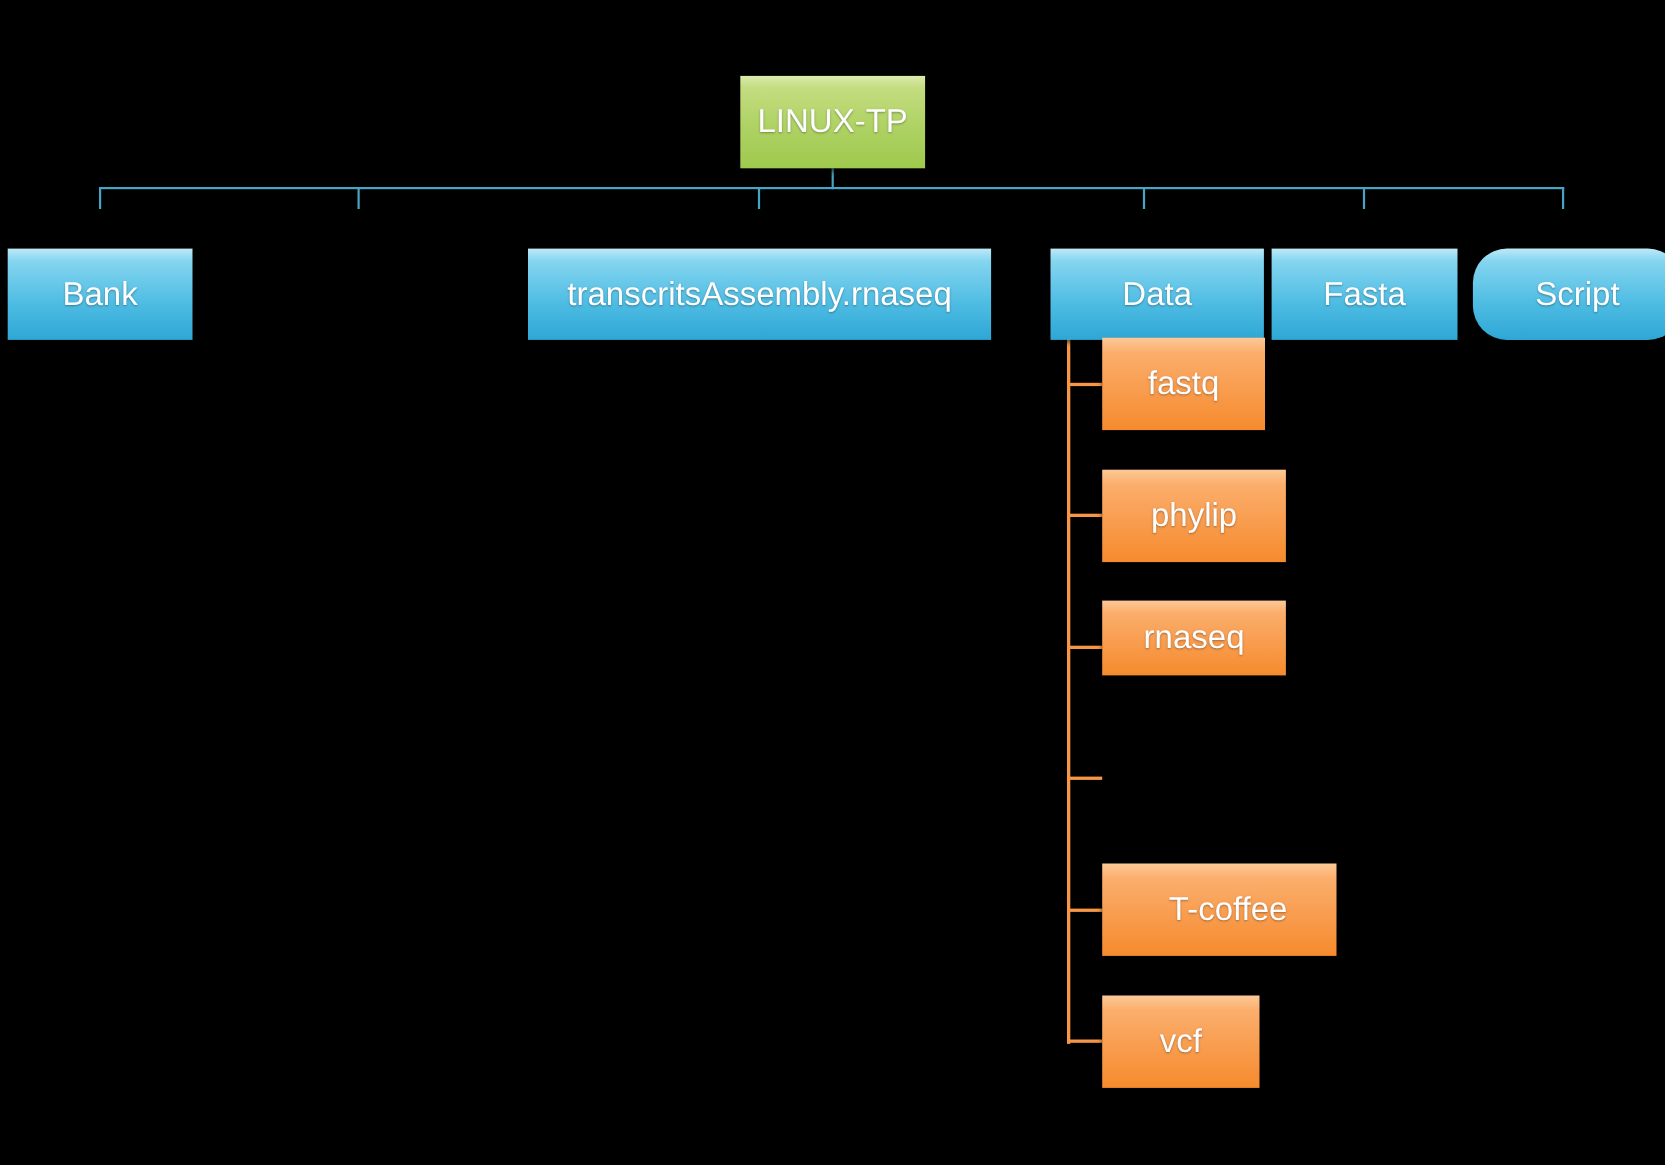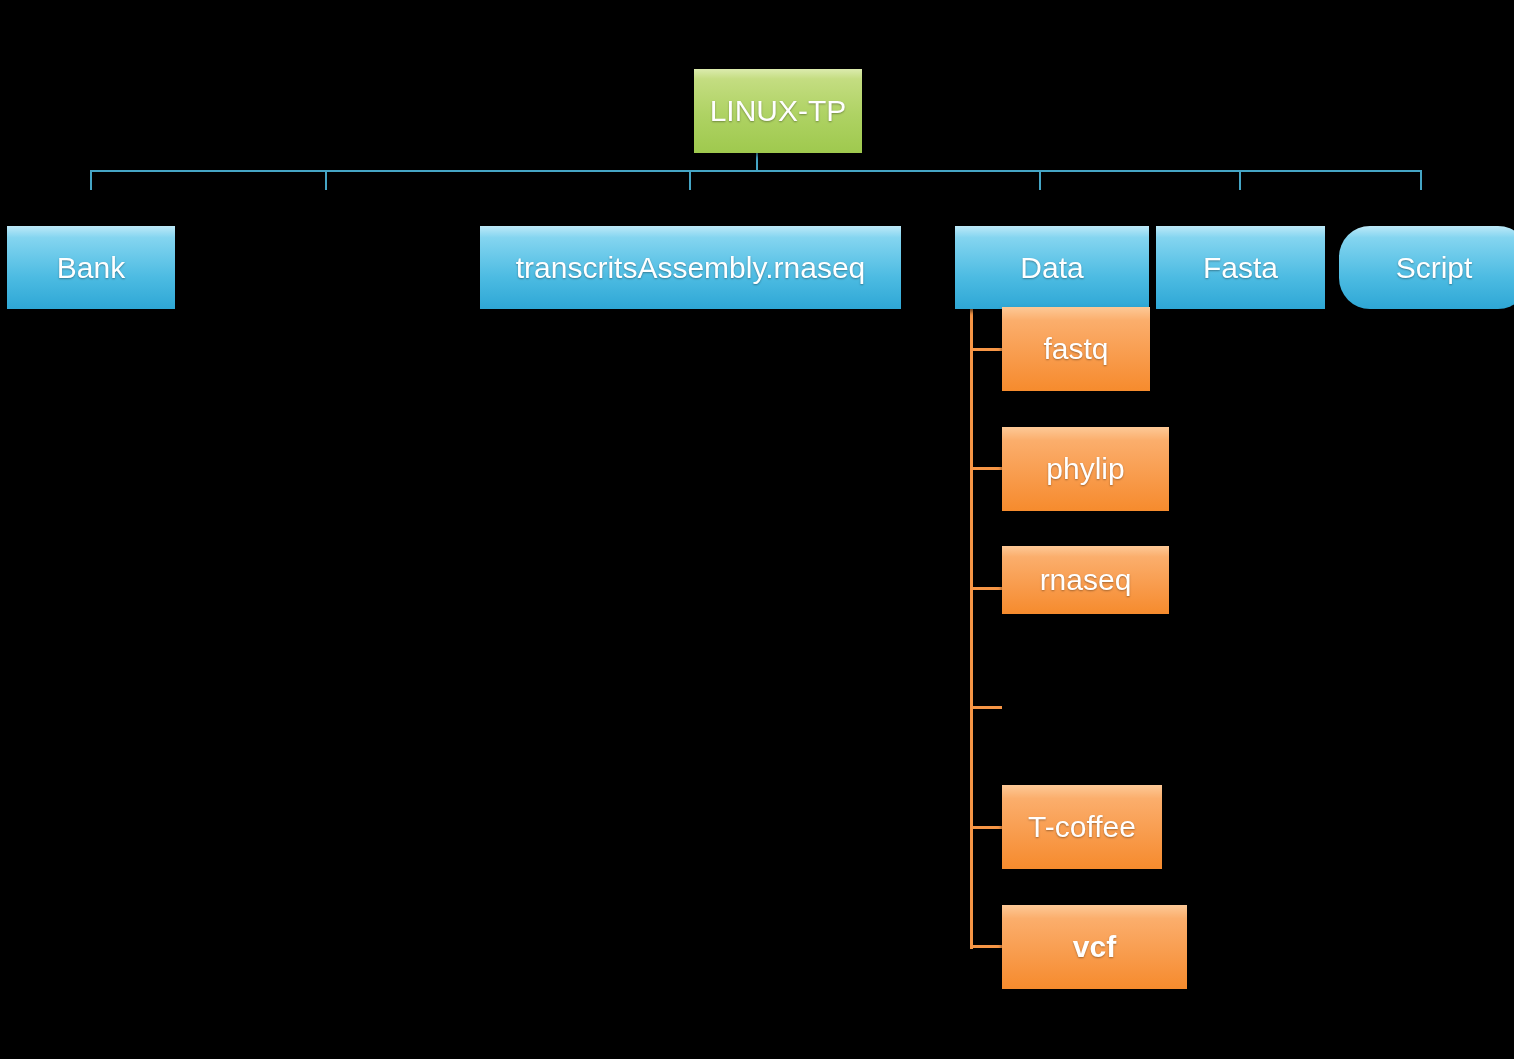--- a/index.html
+++ b/index.html
@@ -21,21 +21,20 @@
     align-items: center;
     justify-content: center;
     color: #fff;
     font-size: 30px;
     text-shadow: 0 1px 2px rgba(0,0,0,0.35);
     white-space: nowrap;
     box-shadow: 0 3px 4px rgba(0,0,0,0.55);
   }
   .node.green {
     background: linear-gradient(180deg, #dcebae 0%, #c4dd81 12%, #aed263 55%, #9fc94e 100%);
-    margin-left: 21px;
   }
   .node.blue {
     background: linear-gradient(180deg, #bde9f8 0%, #84d5f0 14%, #4cbbe2 62%, #2ea7d5 100%);
     margin-top: 36px;
   }
   .node.orange {
     background: linear-gradient(180deg, #fdc997 0%, #fbae6c 16%, #f89a4a 62%, #f68b2d 100%);
   }
   .conn {
     position: absolute;
@@ -69,16 +68,16 @@
 
   <div class="node blue" style="left:7px; top:190px; width:168px; height:83px;">Bank</div>
   <div class="node blue" style="left:480px; top:190px; width:421px; height:83px;">transcritsAssembly.rnaseq</div>
   <div class="node blue" style="left:955px; top:190px; width:194px; height:83px;">Data</div>
   <div class="node blue" style="left:1156px; top:190px; width:169px; height:83px;">Fasta</div>
   <div class="node blue" style="left:1339px; top:190px; width:190px; height:83px;border-radius:31px;">Script</div>
 
   <div class="node orange" style="left:1002px; top:307px; width:148px; height:84px;">fastq</div>
   <div class="node orange" style="left:1002px; top:427px; width:167px; height:84px;">phylip</div>
   <div class="node orange" style="left:1002px; top:546px; width:167px; height:68px;">rnaseq</div>
-  <div class="node orange" style="left:1002px; top:785px; width:160px; height:84px;">T-coffee</div>
-  <div class="node orange" style="left:1002px; top:905px; width:185px; height:84px;font-weight:bold;">vcf</div>
+  <div class="node orange" style="left:1002px; top:785px; width:197px; height:84px;padding-left:16px;">T-coffee</div>
+  <div class="node orange" style="left:1002px; top:905px; width:143px; height:84px;">vcf</div>
 
 </div>
 
 </body></html>

